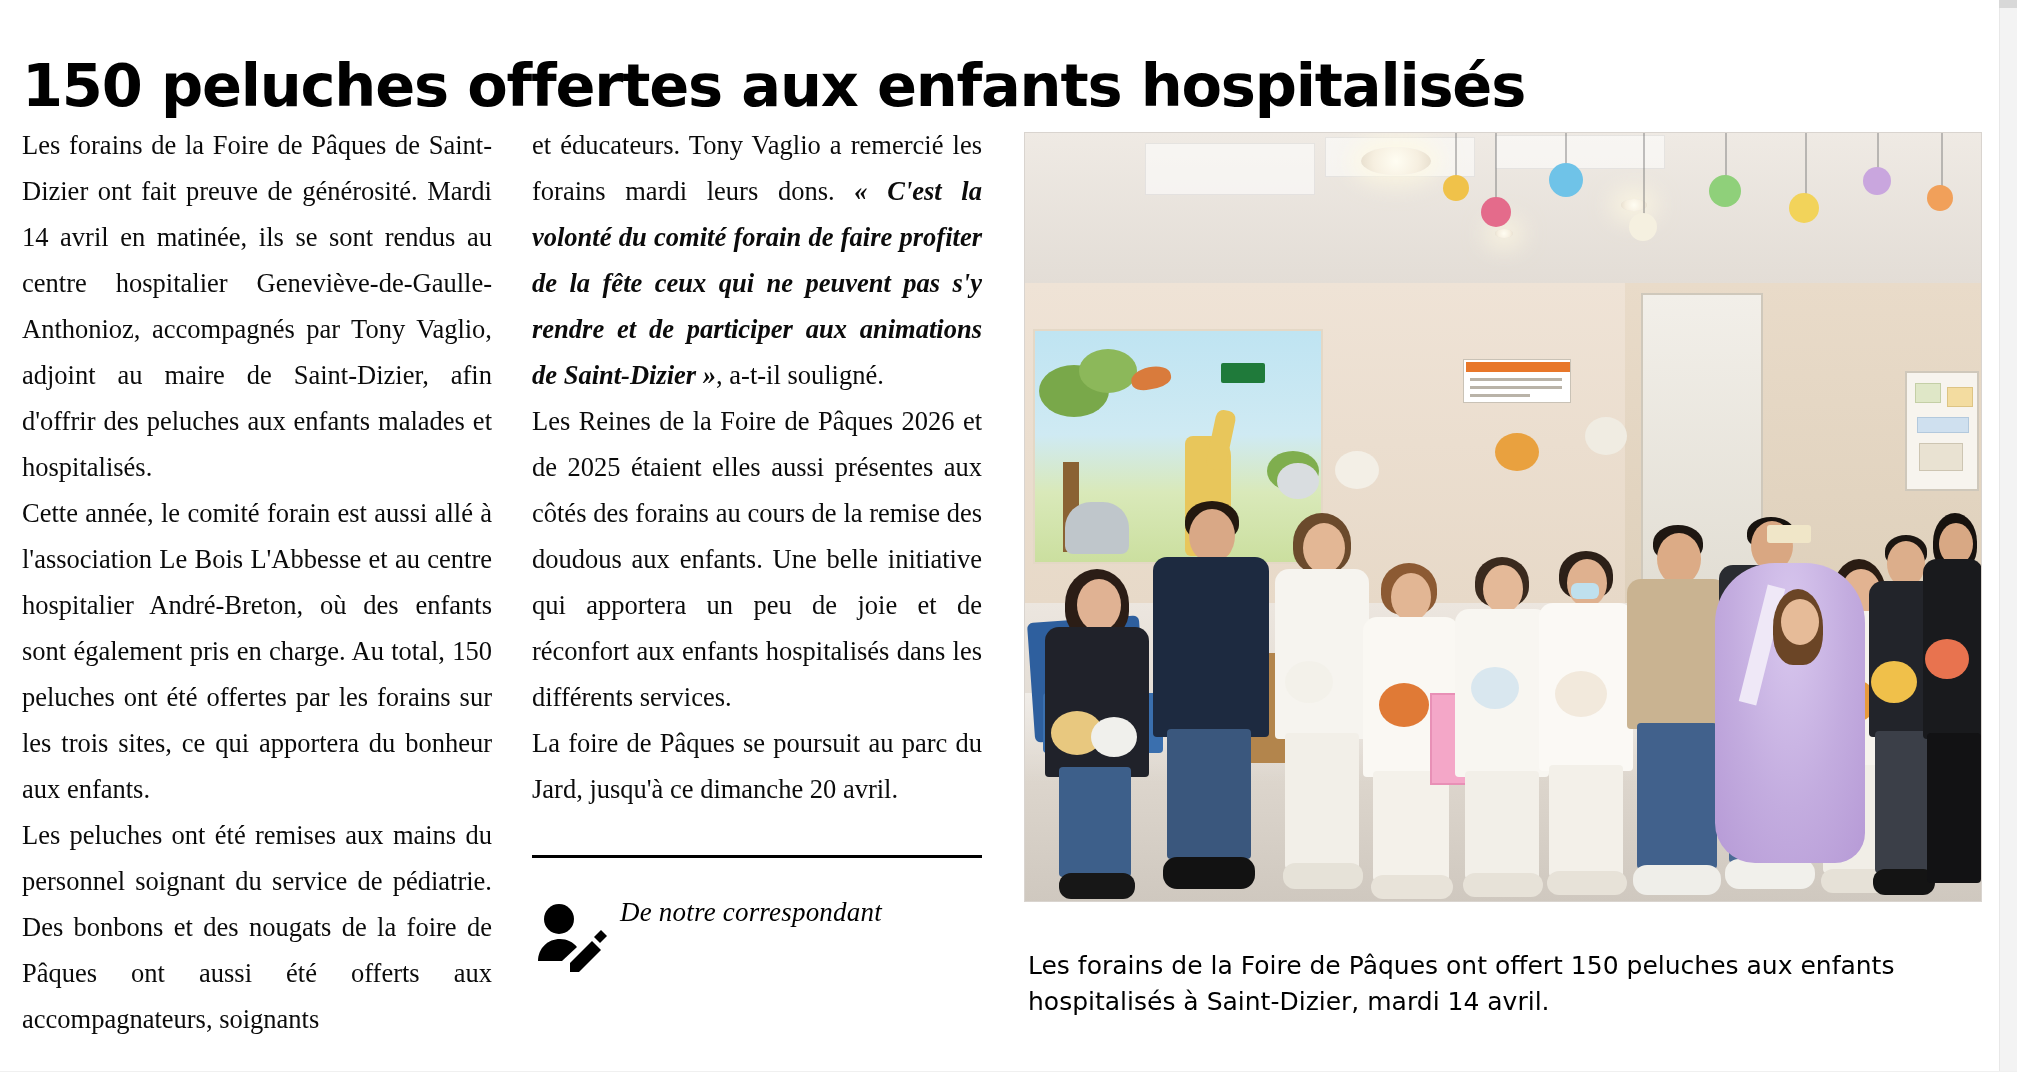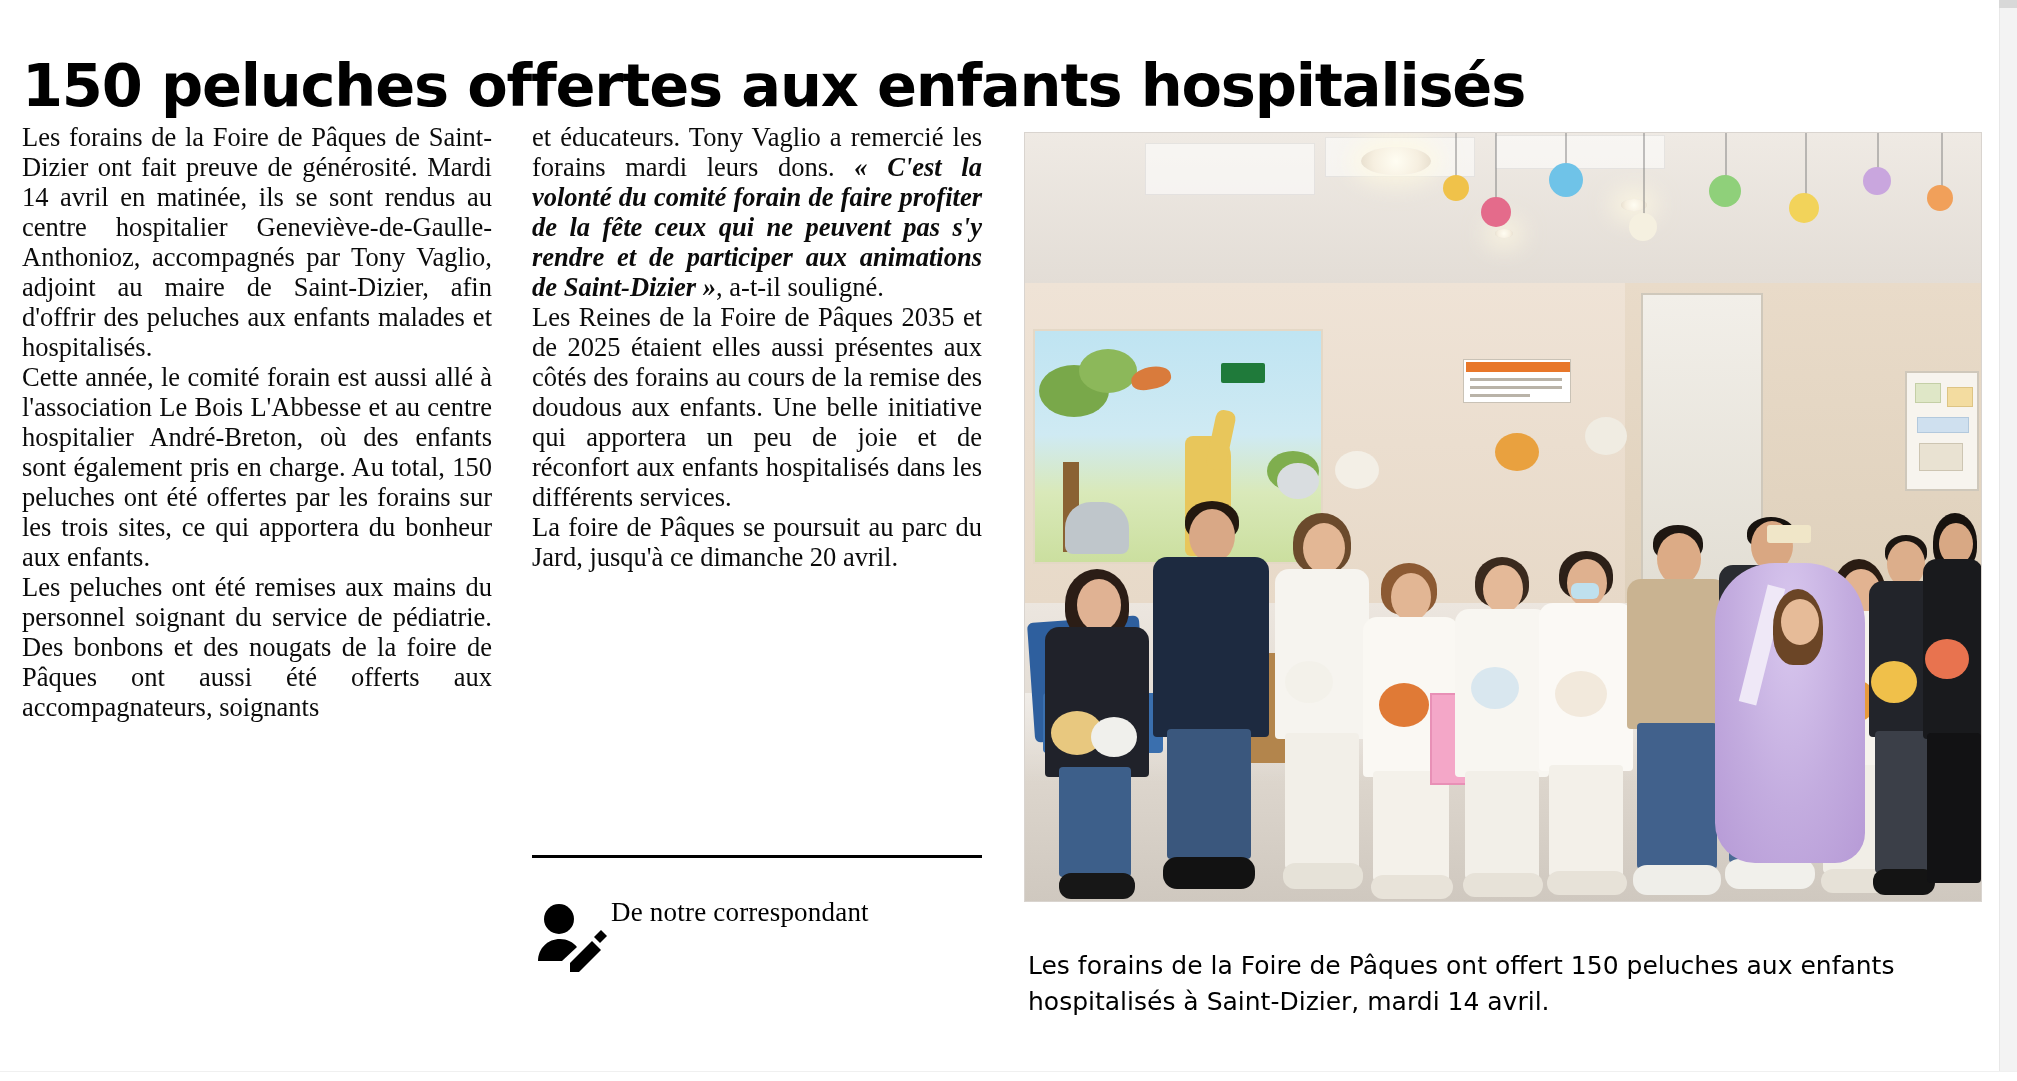--- a/index.html
+++ b/index.html
@@ -56,21 +56,21 @@
     line-height: 64px;
     letter-spacing: -1.2px;
     color: #000;
   }
 
   .col {
     position: absolute;
     top: 122px;
     font-family: "Liberation Serif", serif;
     font-size: 26.5px;
-    line-height: 30px;
+    line-height: 46px;
     text-align: justify;
     text-justify: inter-word;
     color: #0b0b0b;
   }
   .col p { margin: 0; }
   .col1 { left: 22px; width: 470px; }
   .col2 { left: 532px; width: 450px; }
 
   .col2 .quote { font-style: italic; font-weight: bold; }
 
@@ -91,23 +91,24 @@
   }
   .byline-icon {
     position: absolute;
     left: 0;
     top: 6px;
     width: 78px;
     height: 78px;
   }
   .byline-text {
     position: absolute;
-    left: 79px;
+    left: 88px;
     top: 0px;
     width: 372px;
+    font-style: italic;
   }
   .byline-line1 {
     font-family: "Liberation Serif", serif;
     font-size: 27px;
     line-height: 34px;
     letter-spacing: 0.2px;
   }
   .byline-line2 {
     font-family: "DejaVu Sans", sans-serif;
     font-weight: bold;
@@ -302,21 +303,21 @@
   <h1 class="headline">150 peluches offertes aux enfants hospitalisés</h1>
 
   <div class="col col1">
     <p>Les forains de la Foire de Pâques de Saint-Dizier ont fait preuve de générosité. Mardi 14 avril en matinée, ils se sont rendus au centre hospitalier Geneviève-de-Gaulle-Anthonioz, accompagnés par Tony Vaglio, adjoint au maire de Saint-Dizier, afin d'offrir des peluches aux enfants malades et hospitalisés.</p>
     <p>Cette année, le comité forain est aussi allé à l'association Le Bois L'Abbesse et au centre hospitalier André-Breton, où des enfants sont également pris en charge. Au total, 150 peluches ont été offertes par les forains sur les trois sites, ce qui apportera du bonheur aux enfants.</p>
     <p>Les peluches ont été remises aux mains du personnel soignant du service de pédiatrie. Des bonbons et des nougats de la foire de Pâques ont aussi été offerts aux accompagnateurs, soignants</p>
   </div>
 
   <div class="col col2">
     <p><span>et éducateurs. Tony Vaglio a remercié les forains mardi leurs dons. </span><span class="quote">« C'est la volonté du comité forain de faire profiter de la fête ceux qui ne peuvent pas s'y rendre et de participer aux animations de Saint-Dizier »</span><span>, a-t-il souligné.</span></p>
-    <p>Les Reines de la Foire de Pâques 2035 et de 2025 étaient elles aussi présentes aux côtés des forains au cours de la remise des doudous aux enfants. Une belle initiative qui apportera un peu de joie et de réconfort aux enfants hospitalisés dans les différents services.</p>
+    <p>Les Reines de la Foire de Pâques 2026 et de 2025 étaient elles aussi présentes aux côtés des forains au cours de la remise des doudous aux enfants. Une belle initiative qui apportera un peu de joie et de réconfort aux enfants hospitalisés dans les différents services.</p>
     <p>La foire de Pâques se poursuit au parc du Jard, jusqu'à ce dimanche 20 avril.</p>
   </div>
 
   <div class="byline-rule"></div>
 
   <div class="byline">
     <span class="byline-icon">
       <svg width="78" height="78" viewBox="0 0 78 78">
         <circle cx="27" cy="18" r="15" fill="#000"></circle>
         <path d="M6 60c0-13 10-22 22-22 7 0 13 3 17 8L30 60H6z" fill="#000"></path>

